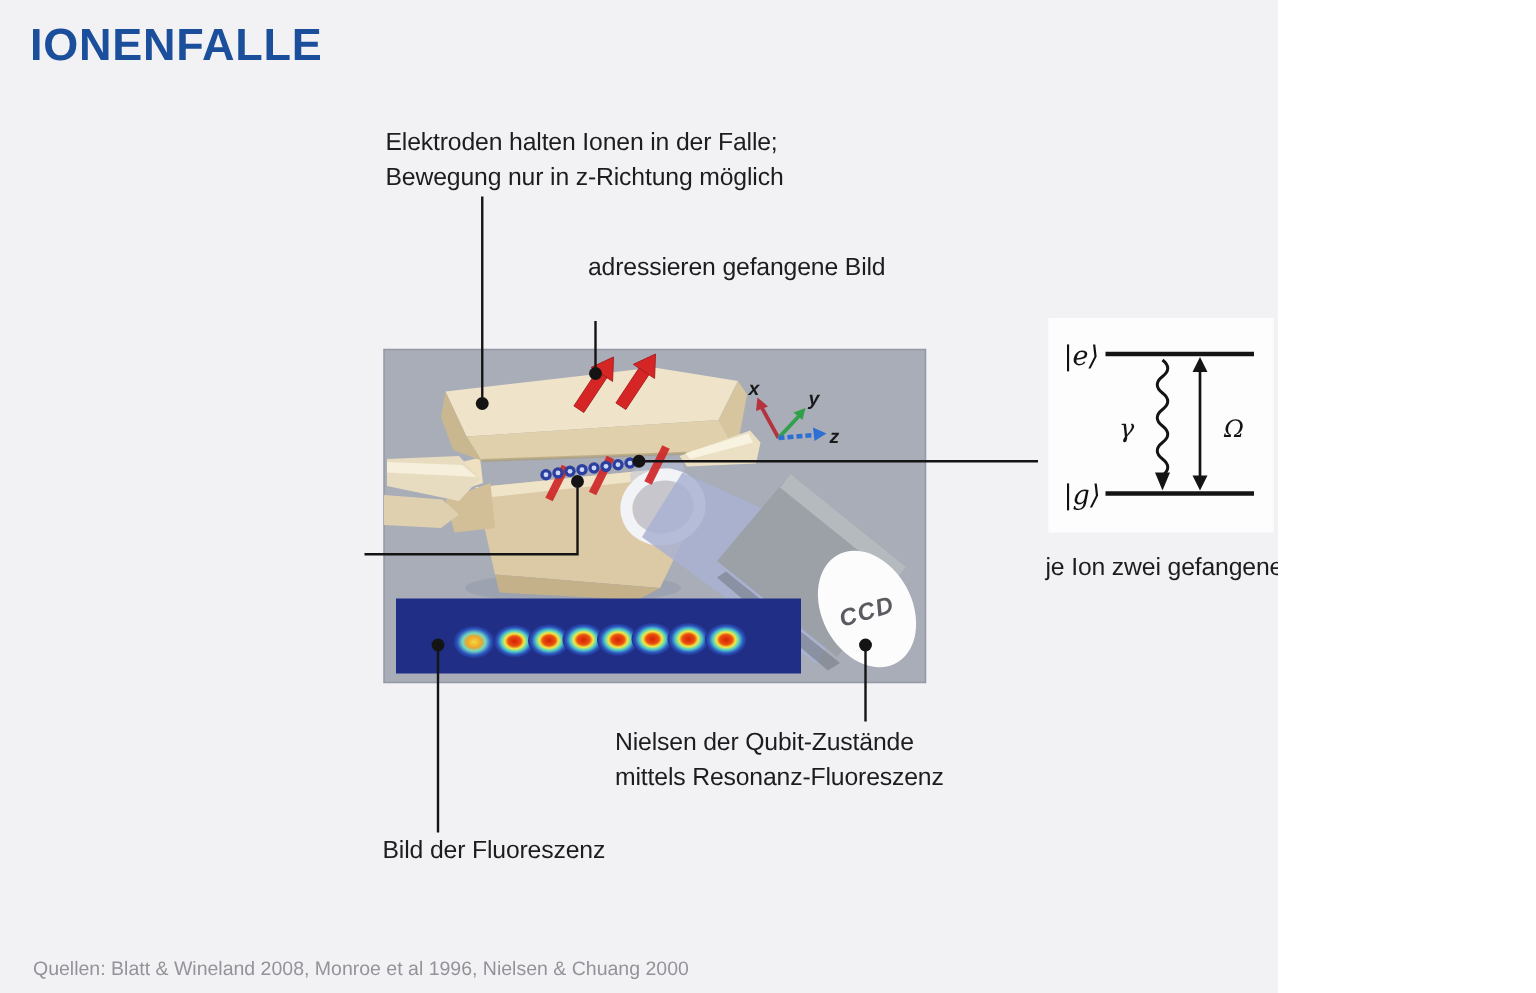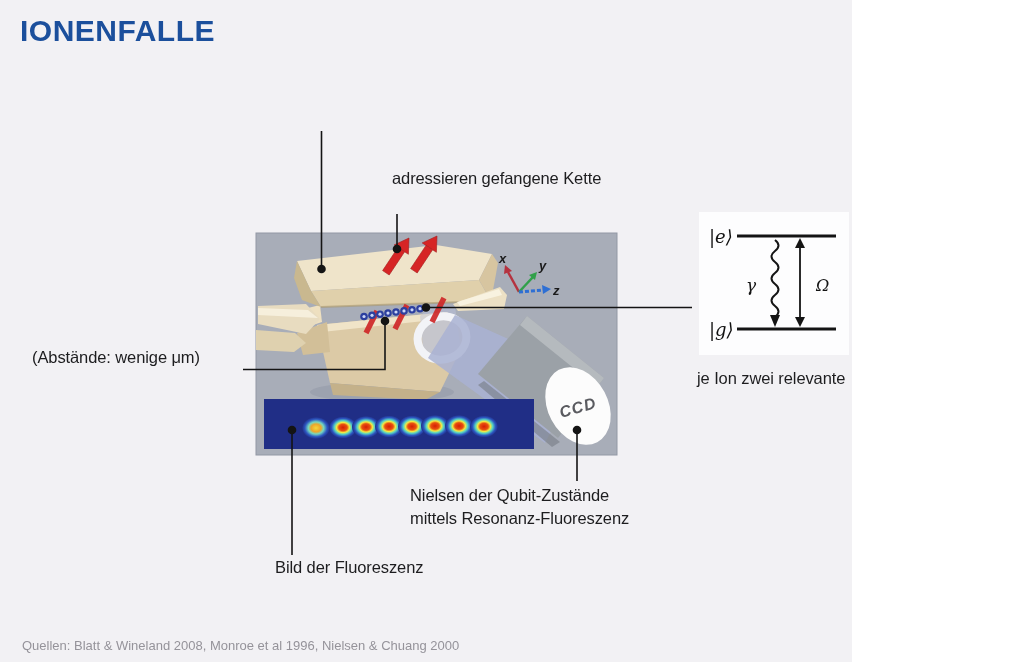--- a/index.html
+++ b/index.html
@@ -17,45 +17,48 @@
   .ann{
     position:absolute;font-size:16.5px;line-height:23px;letter-spacing:-0.1px;
     white-space:nowrap;color:#1d1d1f;
   }
   .ann span{display:block;}
   #ann-electrodes{left:257px;top:84px;}
   #ann-lasers{left:392px;top:167px;}
   #ann-chain{left:32px;top:346px;}
   #ann-levels{left:697px;top:367px;}
   #ann-measure{left:410px;top:484px;}
-  #ann-fluor{left:255px;top:556px;margin-left:20px;}
+  #ann-fluor{left:255px;top:556px;}
   .footer{
     position:absolute;left:22px;top:638px;font-size:13px;color:#95939a;white-space:nowrap;
   }
   svg.fig{position:absolute;left:0;top:0;}
   .ed-label{font-family:"DejaVu Serif","DejaVu Sans",serif;}
 </style>
 </head>
 <body>
 
 <div class="slide">
 
   <h1 class="title">IONENFALLE</h1>
 
+  <div class="ann" id="ann-electrodes">
+    <span>Elektroden halten Ionen in der Falle;</span>
+    <span>Bewegung nur in z-Richtung möglich</span>
+  </div>
 
   <div class="ann" id="ann-lasers">
-    <span>adressieren gefangene Kette</span>
+    <span>adressieren gefangene Bild</span>
   </div>
 
   <div class="ann" id="ann-chain">
-    <span>(Abstände: wenige μm)</span>
   </div>
 
   <div class="ann" id="ann-levels">
-    <span>je Ion zwei relevante</span>
+    <span>je Ion zwei gefangene</span>
   </div>
 
   <div class="ann" id="ann-measure">
     <span>Nielsen der Qubit-Zustände</span>
     <span>mittels Resonanz-Fluoreszenz</span>
   </div>
 
   <div class="ann" id="ann-fluor">
     <span>Bild der Fluoreszenz</span>
   </div>

